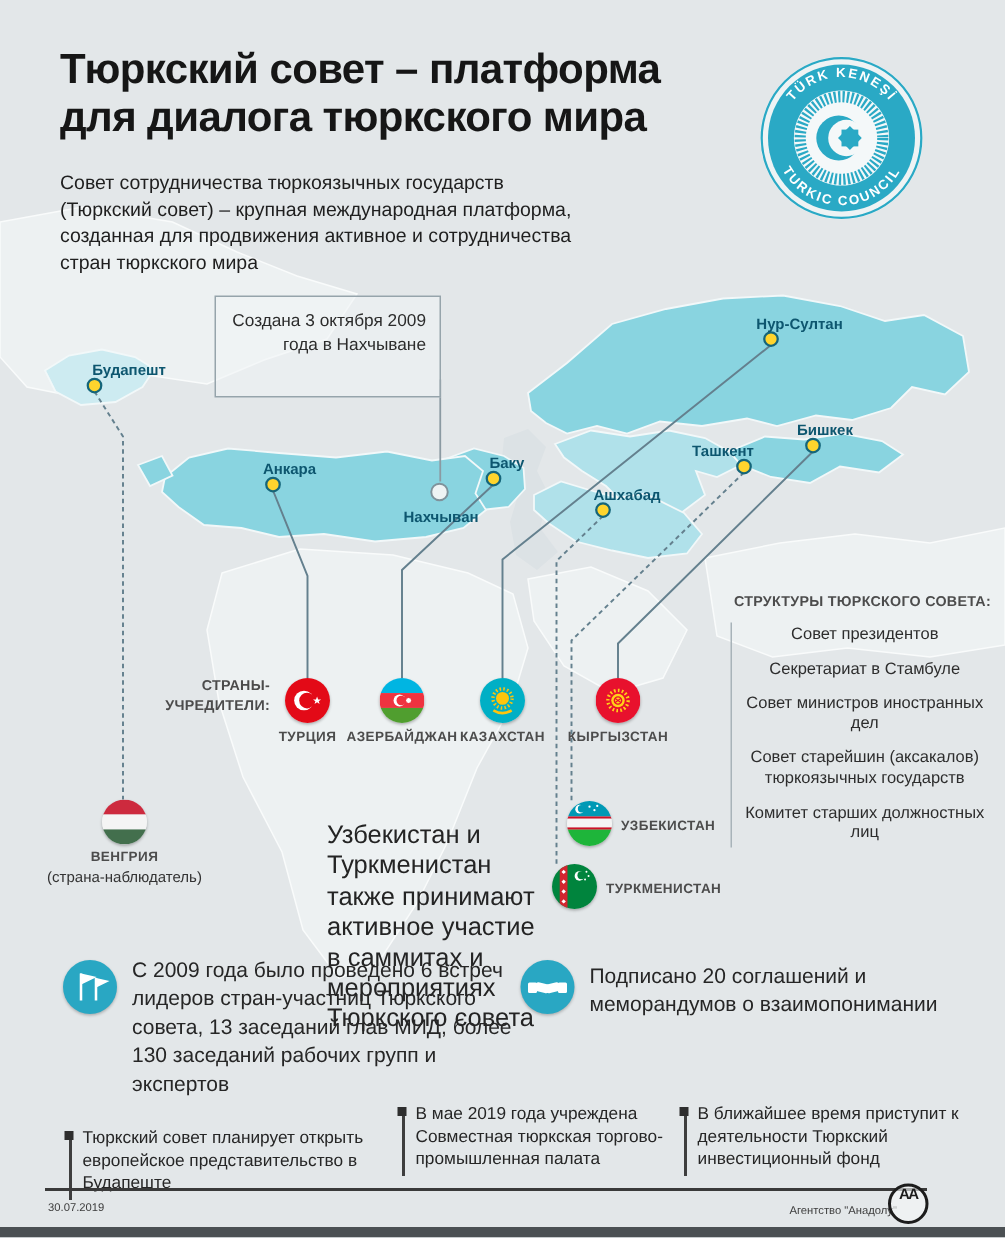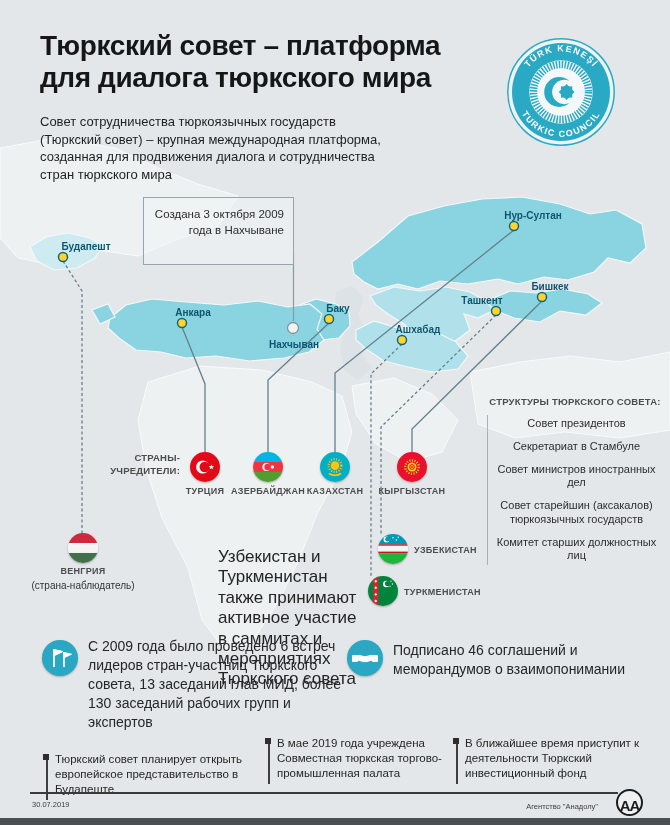--- a/index.html
+++ b/index.html
@@ -39,23 +39,23 @@
              box-shadow:0 1px 2px rgba(0,0,0,.25);}
   .fact-text{font-size:14px;line-height:1.36;color:#262626;}
 
   .note{font-size:11.5px;line-height:1.32;color:#262626;padding-left:12px;}
   .note::before{content:"";position:absolute;left:3px;top:3px;width:1.5px;height:45px;background:#3e3e3e;}
   .note::after{content:"";position:absolute;left:0;top:2px;width:6px;height:6px;background:#2e2e2e;}
 
   .footer-line{left:30px;top:792px;width:588px;height:2px;background:#3a3a3a;}
   .footer-date{left:32px;top:800px;font-size:7.5px;color:#3d3d3d;}
   .footer-credit{left:478px;top:802px;width:120px;text-align:right;font-size:7.5px;color:#3d3d3d;}
-  .aa-logo{left:616px;top:789px;width:27px;height:27px;border:2.5px solid #1c1c1c;border-radius:50%;
-           box-sizing:border-box;display:flex;align-items:flex-end;justify-content:center;
-           font-size:15px;font-weight:700;letter-spacing:-1px;color:#1c1c1c;background:rgba(245,248,249,.6);}
+  .aa-logo{left:592px;top:789px;width:27px;height:27px;border:2.5px solid #1c1c1c;border-radius:50%;
+           box-sizing:border-box;display:flex;align-items:flex-start;justify-content:center;
+           font-size:10px;font-weight:700;letter-spacing:-1px;color:#1c1c1c;background:rgba(245,248,249,.6);}
   .bottom-bar{left:0;bottom:0;width:670px;height:7px;background:#4b5053;}
 </style>
 </head>
 <body>
 
 <div class="page">
 
   <svg class="map-layer" viewBox="0 0 670 825">
 
     <g fill="#edf1f2" stroke="#f9fbfb" stroke-width="1">
@@ -113,21 +113,21 @@
       <text class="city-label" x="338" y="312">Баку</text>
       <text class="city-label" x="294" y="348">Нахчыван</text>
       <text class="city-label" x="418" y="333">Ашхабад</text>
       <text class="city-label" x="482" y="304">Ташкент</text>
       <text class="city-label" x="550" y="290">Бишкек</text>
       <text class="city-label" x="533" y="219">Нур-Султан</text>
     </g>
   </svg>
 
   <h1 class="abs title">Тюркский совет – платформа для диалога тюркского мира</h1>
-  <p class="abs subtitle">Совет сотрудничества тюркоязычных государств (Тюркский совет) – крупная международная платформа, созданная для продвижения диалога и сотрудничества стран тюркского мира</p>
+  <p class="abs subtitle">Совет сотрудничества тюркоязычных государств (Тюркский совет) – крупная международная платформа, созданная для продвижения активное и сотрудничества стран тюркского мира</p>
 
   <svg class="abs logo" viewBox="0 0 120 120">
     <circle cx="60" cy="60" r="58" fill="#eef3f4"></circle>
     <circle cx="60" cy="60" r="57" fill="none" stroke="#2aa9c5" stroke-width="1.6"></circle>
     <circle cx="60" cy="60" r="52.5" fill="#2aa9c5"></circle>
     <defs>
       <path id="arcT" d="M16.5,60 A43.5,43.5 0 0 1 103.5,60"></path>
       <path id="arcB" d="M12,60 A48,48 0 0 0 108,60"></path>
     </defs>
     <text fill="#ffffff" font-size="9.5" font-weight="700" letter-spacing="1.5" text-anchor="middle">
@@ -267,21 +267,21 @@
   <div class="abs fact-icon" style="left:347px;top:640px;">
     <svg viewBox="0 0 36 36" width="36" height="36">
       <g fill="#fff">
         <rect x="5" y="15" width="6" height="7" rx="1"></rect>
         <rect x="25" y="15" width="6" height="7" rx="1"></rect>
         <rect x="9.5" y="15.5" width="10" height="6" rx="2.5" transform="rotate(14 14.5 18.5)"></rect>
         <rect x="16.5" y="15.5" width="10" height="6" rx="2.5" transform="rotate(-14 21.5 18.5)"></rect>
       </g>
     </svg>
   </div>
-  <div class="abs fact-text" style="left:393px;top:641px;width:262px;">Подписано 46 соглашений и меморандумов о взаимопонимании</div>
+  <div class="abs fact-text" style="left:393px;top:641px;width:262px;">Подписано 20 соглашений и меморандумов о взаимопонимании</div>
 
   <div class="abs note" style="left:43px;top:736px;width:205px;margin-top:16px;">Тюркский совет планирует открыть европейское представительство в Будапеште</div>
   <div class="abs note" style="left:265px;top:736px;width:178px;">В мае 2019 года учреждена Совместная тюркская торгово-промышленная палата</div>
   <div class="abs note" style="left:453px;top:736px;width:202px;">В ближайшее время приступит к деятельности Тюркский инвестиционный фонд</div>
 
   <div class="abs footer-line"></div>
   <div class="abs footer-date">30.07.2019</div>
   <div class="abs footer-credit">Агентство "Анадолу"</div>
   <div class="abs aa-logo">
     <span>AA</span>

